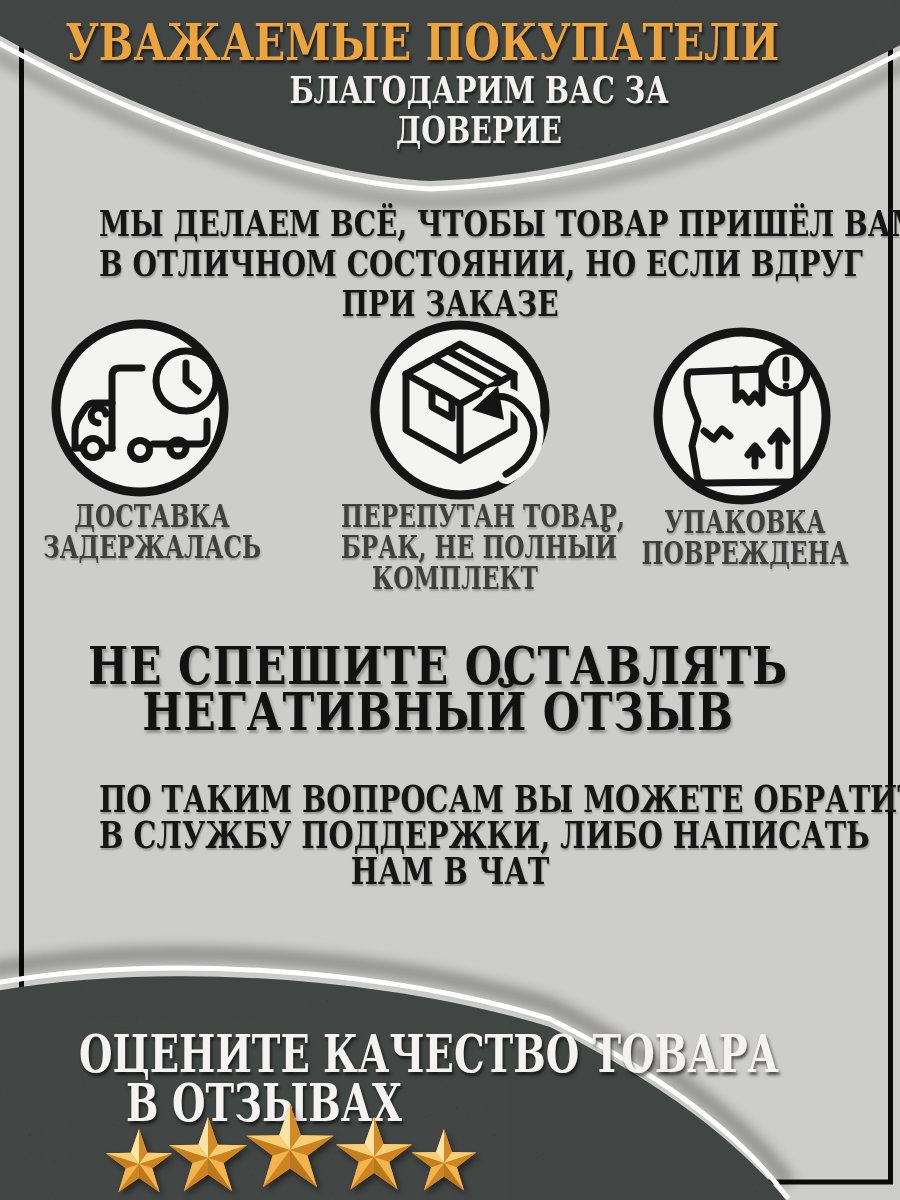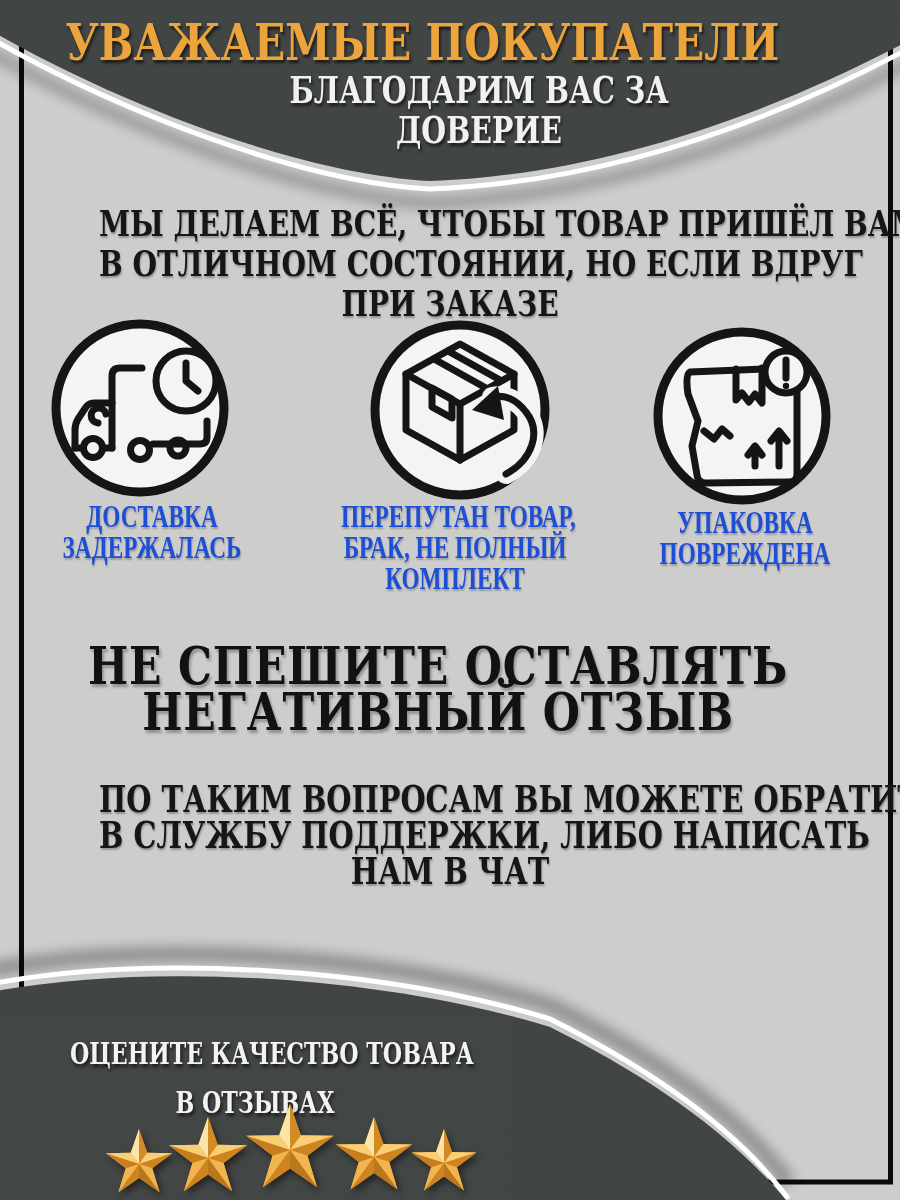--- a/index.html
+++ b/index.html
@@ -15,35 +15,35 @@
          text-shadow:2px 3px 3px rgba(0,0,0,.6);}
   .title .line{transform:scaleX(.82);}
   .subtitle{left:0;width:900px;top:70px;font-size:37px;line-height:40px;color:#F2F1EF;
             text-shadow:2px 3px 3px rgba(0,0,0,.55);margin-left:29px;}
   .subtitle .line{transform:scaleX(.77);}
   
   .intro{left:0;width:900px;top:203px;font-size:36px;line-height:40px;color:#161616;
          text-shadow:1px 2px 2px rgba(0,0,0,.28);}
   .intro .line{transform:scaleX(.78);}
   
-  .caption{font-size:31px;line-height:31px;color:#1d4ed8;text-shadow:1px 2px 2px rgba(0,0,0,.25);font-family:Liberation Serif, serif;}
+  .caption{font-size:31px;line-height:31px;color:#404040;text-shadow:1px 2px 2px rgba(0,0,0,.25);}
   .caption .line{transform:scaleX(.75);}
   .cap1{left:0;width:304px;top:501px;}
   .cap2{left:303px;width:304px;top:501px;}
   .cap3{left:593px;width:304px;top:507px;}
   
   .headline{left:0;width:876px;top:643px;font-size:52px;line-height:46px;color:#121212;
             text-shadow:2px 3px 3px rgba(0,0,0,.3);letter-spacing:1px;}
   .headline .line{transform:scaleX(.82);}
   
   .support{left:0;width:900px;top:781px;font-size:37px;line-height:36px;color:#161616;
            text-shadow:1px 2px 2px rgba(0,0,0,.28);}
   .support .line{transform:scaleX(.78);}
   
-  .footer{left:5px;width:500px;top:1029px;font-size:30px;line-height:49px;color:#F4F3F1;
+  .footer{left:14px;width:500px;top:1029px;font-size:52px;line-height:49px;color:#F4F3F1;
           text-shadow:2px 3px 4px rgba(0,0,0,.65);}
   .footer .line{transform:scaleX(.74);}
   .icon{position:absolute;z-index:3;}
   .stars{position:absolute;z-index:3;filter:drop-shadow(3px 4px 3px rgba(0,0,0,.45));}
 </style>
 </head>
 <body>
 
 <div class="canvas">
 

